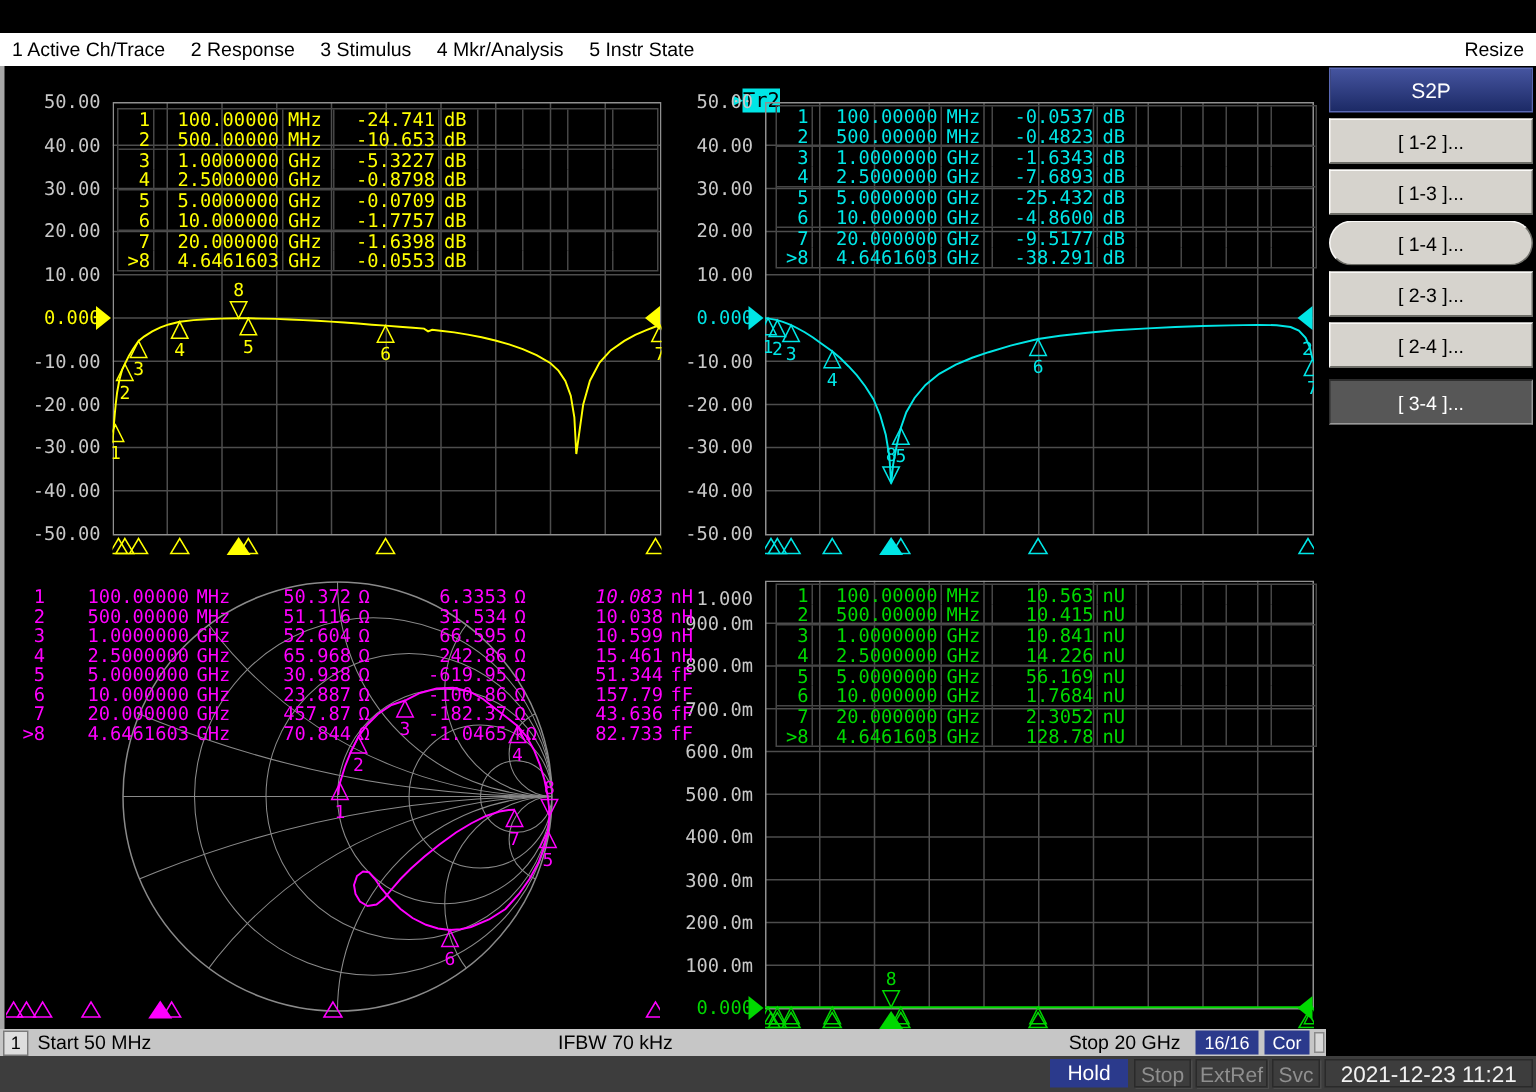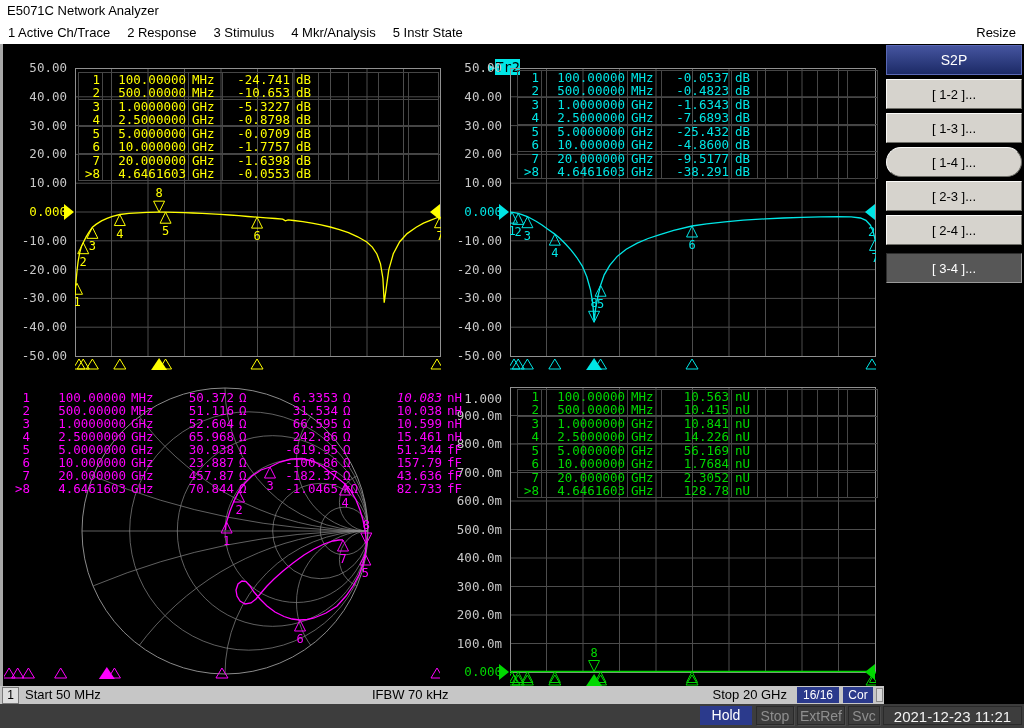--- a/index.html
+++ b/index.html
@@ -66,23 +66,20 @@
   .skbtn{position:absolute;left:2px;width:136px;height:30px;background:#d6d3cd;color:#000;font-size:13px;
          display:flex;align-items:center;justify-content:center;box-sizing:border-box;cursor:default;
          border-top:1px solid #fbfaf8;border-left:1px solid #fbfaf8;border-right:1px solid #6e6e68;border-bottom:1px solid #6e6e68;}
   .skbtn.active{background:#575757;color:#fff;
          border-top:1px solid #2e2e2e;border-left:1px solid #2e2e2e;border-right:1px solid #9a9a9a;border-bottom:1px solid #9a9a9a;}
 </style>
 </head>
 <body>
 
 <div id="stage">
-  <div id="titlebar">
-    <span>E5071C Network Analyzer</span>
-  </div>
   <div id="menubar">
     <span id="menu-items"><span class="menu-item">1 Active Ch/Trace</span><span class="menu-item">2 Response</span><span class="menu-item">3 Stimulus</span><span class="menu-item">4 Mkr/Analysis</span><span class="menu-item">5 Instr State</span></span>
     <span id="resize-btn">Resize</span>
   </div>
 
   <div id="screen">
     <div id="lstrip"></div>
 
     <div class="trtitle mono" id="tr1-title" style="left:10px">
       <span>Tr1 S33 Log Mag 10.00dB/ Ref 0.000dB [F2 Smo]</span>

